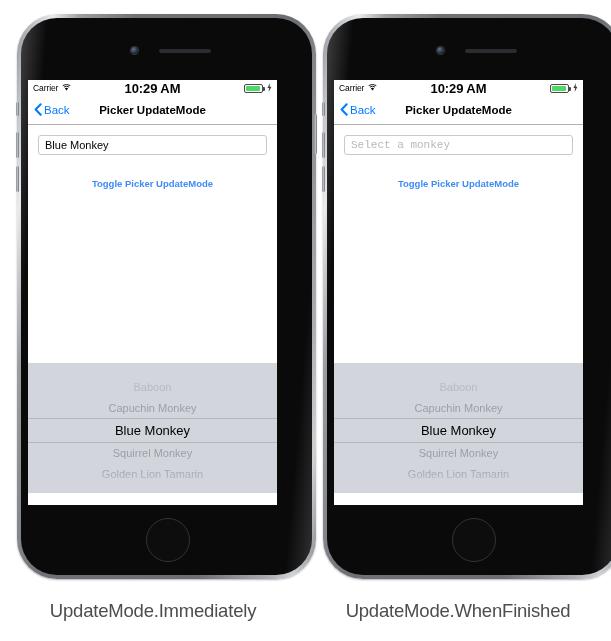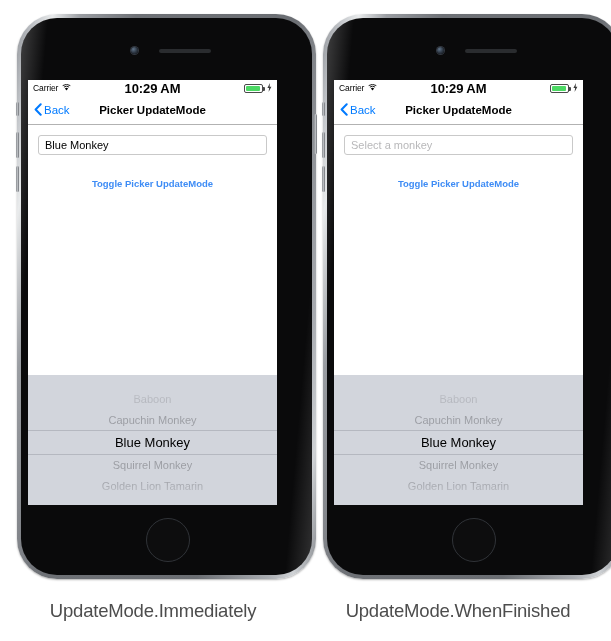--- a/index.html
+++ b/index.html
@@ -207,21 +207,21 @@
     border-radius: 3px;
     background: #fff;
     display: flex;
     align-items: center;
     padding: 0 6px;
     font-size: 11px;
     color: #000;
     box-sizing: border-box;
     cursor: text;
   }
-  .textfield.placeholder { color: #b8b8ba; }
+  .textfield.placeholder { color: #b8b8ba; font-family: Liberation Mono, monospace; }
   .toggle-link {
     margin-top: 23px;
     text-align: center;
     color: #3e8cf5;
     font-size: 9.5px;
     font-weight: bold;
     cursor: pointer;
   }
 
   
@@ -242,21 +242,21 @@
     color: #007aff;
     font-size: 11.5px;
     font-weight: bold;
     cursor: pointer;
   }
 
   
   .picker {
     position: absolute;
     left: 0; right: 0;
-    bottom: 0;
+    bottom: 12px;
     height: 130px;
     background: #d2d5dc;
     overflow: hidden;
   }
   .picker-rows {
     position: absolute;
     left: 0; right: 0;
     top: 14px;
   }
   .picker-row {

